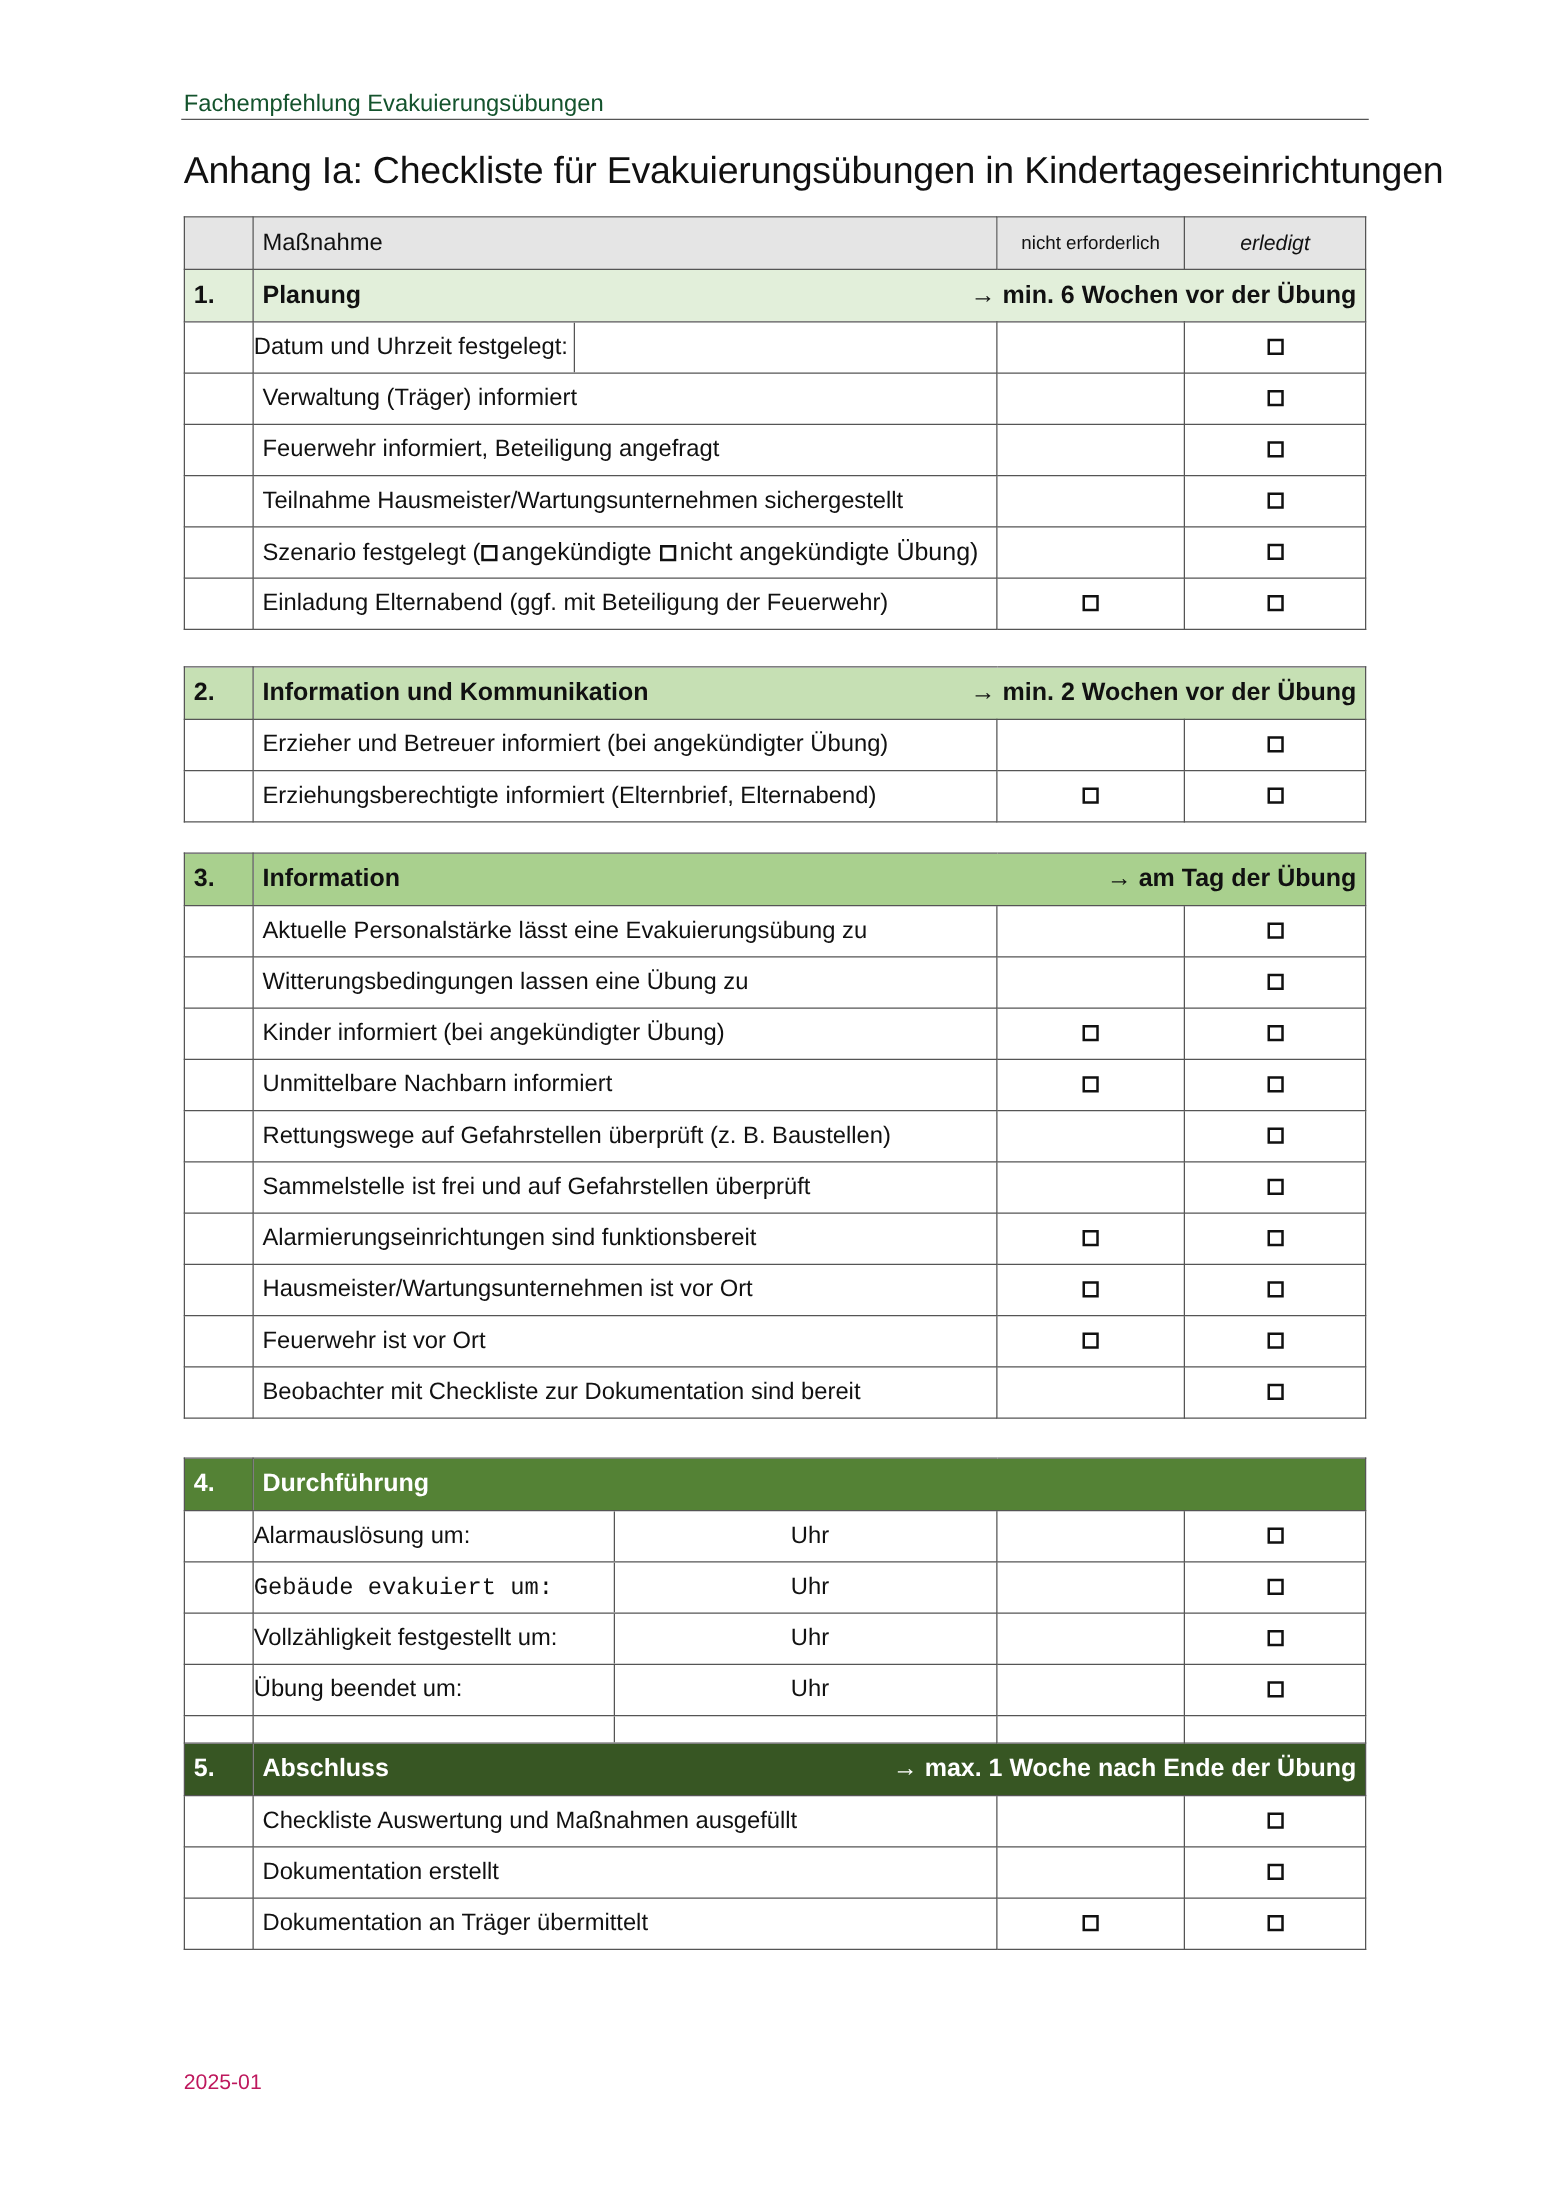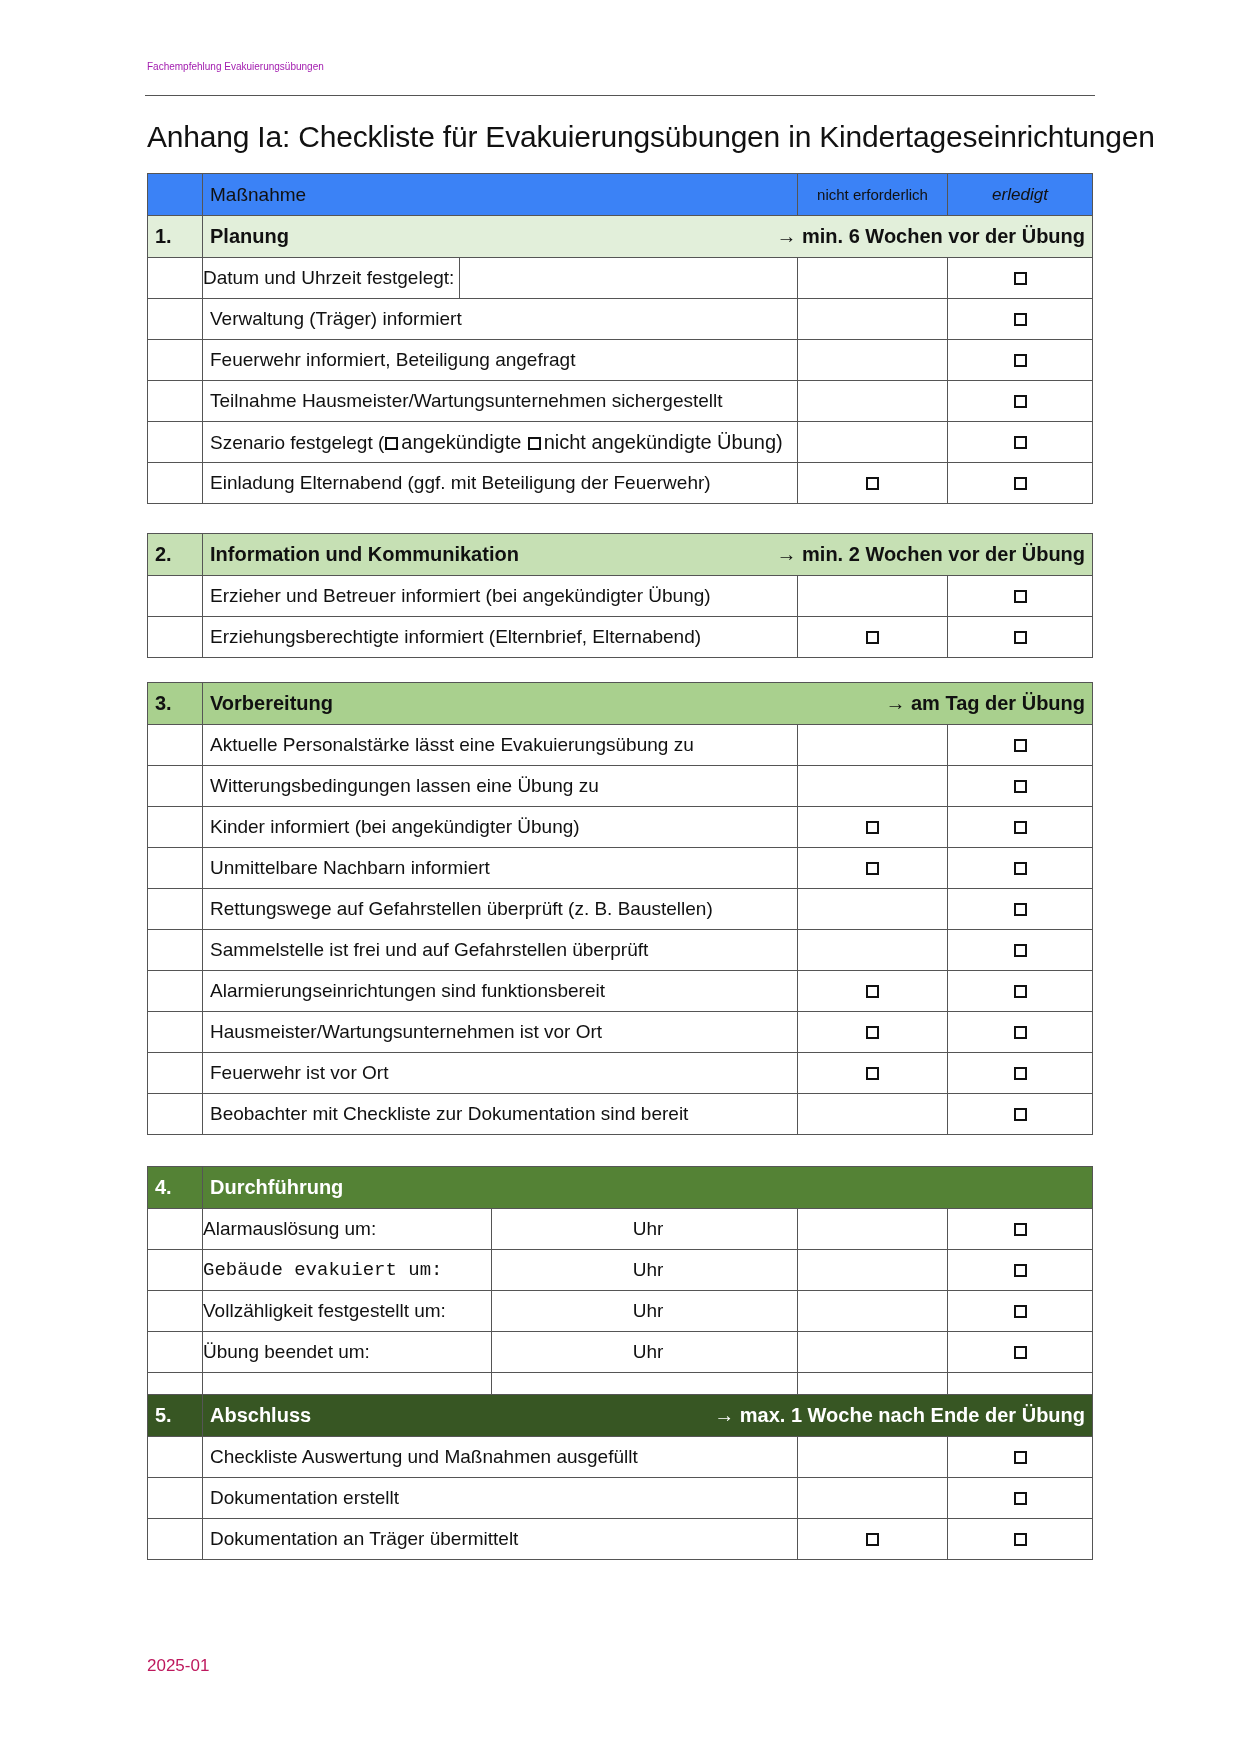--- a/index.html
+++ b/index.html
@@ -1,30 +1,30 @@
 <!DOCTYPE html>
 <html><head>
 <meta charset="utf-8">
 <style>
   html, body { margin: 0; padding: 0; background: #ffffff; }
   body { width: 1240px; height: 1753px; position: relative; font-family: "Liberation Sans", sans-serif; color: #111; overflow: hidden; }
-  .running-header { position: absolute; left: 147px; top: 61px; font-size: 10px; color: #a21caf; }
+  .running-header { position: absolute; left: 147px; top: 73px; font-size: 19px; color: #14532d; }
   .header-rule { position: absolute; left: 145px; top: 95px; width: 950px; height: 0; border-top: 1.5px solid #555; }
   .title { position: absolute; left: 147px; top: 120px; font-size: 30px; color: #111; white-space: nowrap; letter-spacing: -0.2px; }
   .footer { position: absolute; left: 147px; top: 1656px; font-size: 17px; color: #be185d; }
 
   table.sec { position: absolute; left: 147px; width: 945px; border-collapse: collapse; table-layout: fixed; font-size: 19px; }
   table.sec td { border: 1.5px solid #555; padding: 0 7px; height: 40px; vertical-align: middle; white-space: nowrap; overflow: hidden; }
   table.sec col.c-num { width: 55px; }
   table.sec col.c-main { width: 595px; }
   table.sec col.c-ne { width: 150px; }
   table.sec col.c-done { width: 145px; }
   td.num { font-weight: bold; }
   td.center { text-align: center; }
-  tr.colhead td { background: #3b82f6; height: 41px; }
+  tr.colhead td { background: #e5e5e5; height: 41px; }
   tr.colhead td.ne { font-size: 15px; text-align: center; padding: 0 2px; }
   tr.colhead td.done { text-align: center; font-size: 17px; font-style: italic; }
   tr.sechead td { font-weight: bold; font-size: 20px; height: 41px; }
   .sechead-inner { display: flex; justify-content: space-between; align-items: flex-start; }
   tr.s1 td { background: #e2efda; }
   tr.s2 td { background: #c6e0b4; }
   tr.s3 td { background: #a9d08e; }
   tr.s4 td { background: #548235; color: #ffffff; }
   tr.s5 td { background: #375623; color: #ffffff; }
   .cb { display: inline-block; width: 13px; height: 13px; border: 2px solid #111; box-sizing: border-box; vertical-align: middle; }
@@ -147,21 +147,21 @@
       <col class="c-num">
       <col class="c-main">
       <col class="c-ne">
       <col class="c-done">
     </colgroup>
   <tbody>
       <tr class="sechead s3">
     <td class="num">3.</td>
     <td colspan="3">
           <div class="sechead-inner">
-            <span>Vorbereitung</span>
+            <span>Information</span>
             <span>→ am Tag der Übung</span>
           </div>
         </td>
   </tr>
   <tr>
         <td></td>
         <td>Aktuelle Personalstärke lässt eine Evakuierungsübung zu</td>
         <td></td>
         <td class="center"><span class="cb"></span></td>
       </tr>

